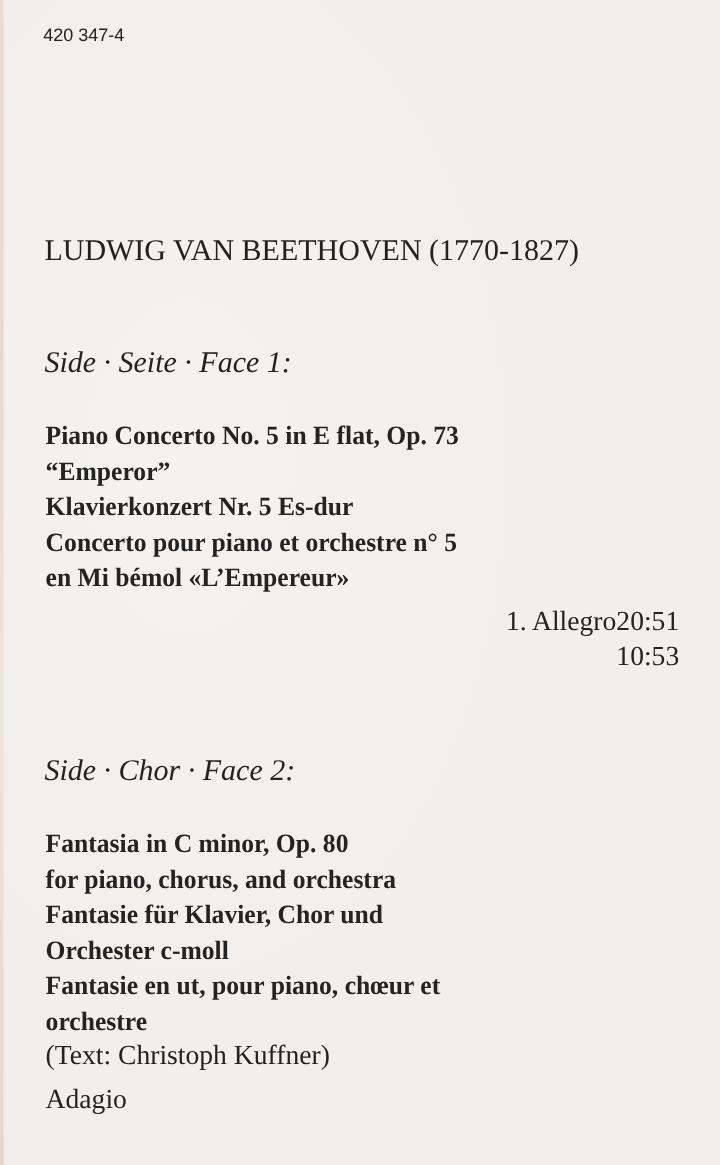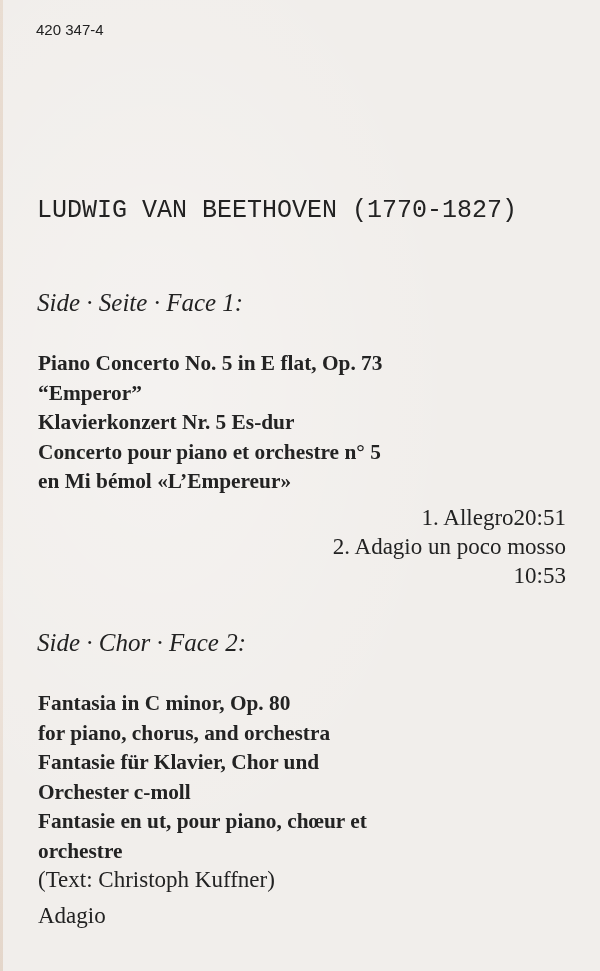--- a/index.html
+++ b/index.html
@@ -32,21 +32,21 @@
       position: absolute;
       left: 36px; top: 21px;
       font-family: "Liberation Sans", sans-serif;
       font-size: 15px;
       letter-spacing: 0px;
       color: #222;
     }
     .composer {
       position: absolute;
       left: 37px; top: 196px;
-      font-family: Liberation Mono, monospace;
+      font-family: Liberation Serif, serif;
       font-size: 25px;
       color: #222;
       white-space: nowrap;
     }
     .side-heading {
       position: absolute;
       left: 37px;
       font-family: "Liberation Serif", serif;
       font-style: italic;
       font-size: 25px;
@@ -107,24 +107,20 @@
     <div>Concerto pour piano et orchestre n° 5</div>
     <div>en Mi bémol «L’Empereur»</div>
   </div>
 
   <div class="tracks">
     <div class="track">
       <span>1. Allegro</span>
       <span>20:51</span>
     </div>
     <div class="track">
-      <span>2. Adagio un poco mosso</span>
-      <span></span>
-    </div>
-    <div class="track">
       <span>10:53</span>
     </div>
   </div>
 
   <div class="side-heading" style="top:629px;">Side · Chor · Face 2:</div>
 
   <div class="work" style="top:688px;">
     <div>Fantasia in C minor, Op. 80</div>
     <div>for piano, chorus, and orchestra</div>
     <div>Fantasie für Klavier, Chor und</div>

